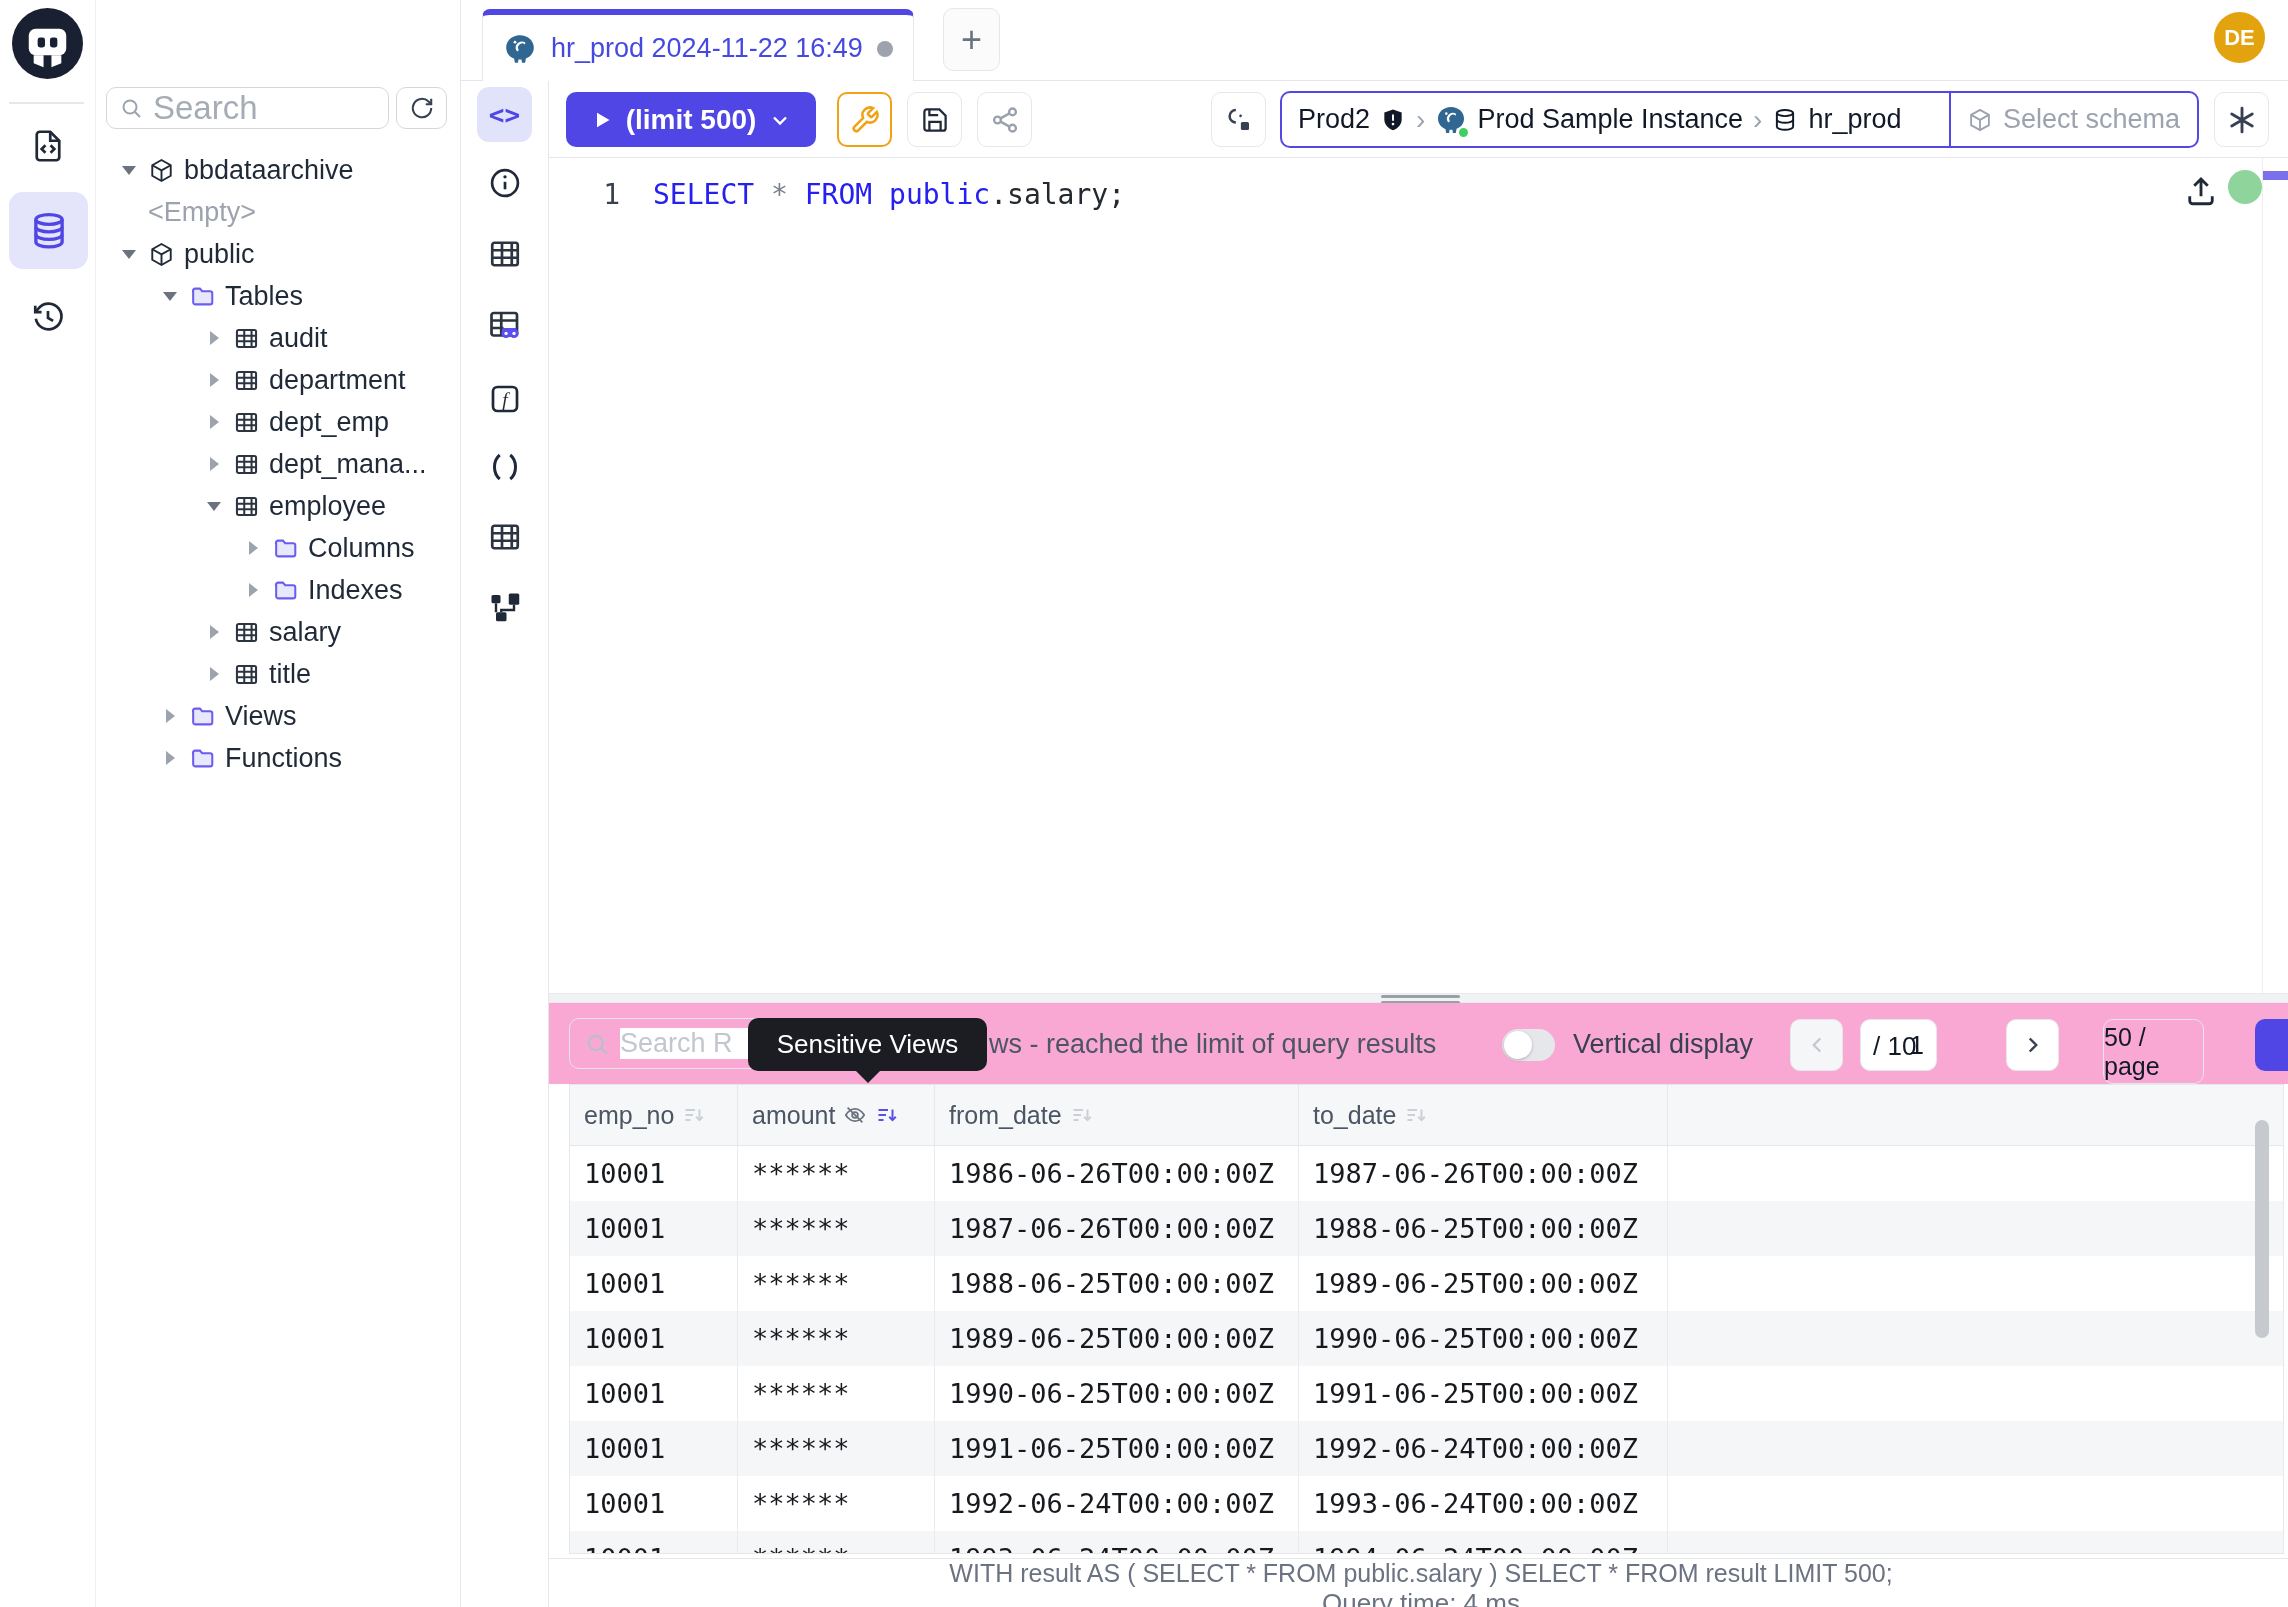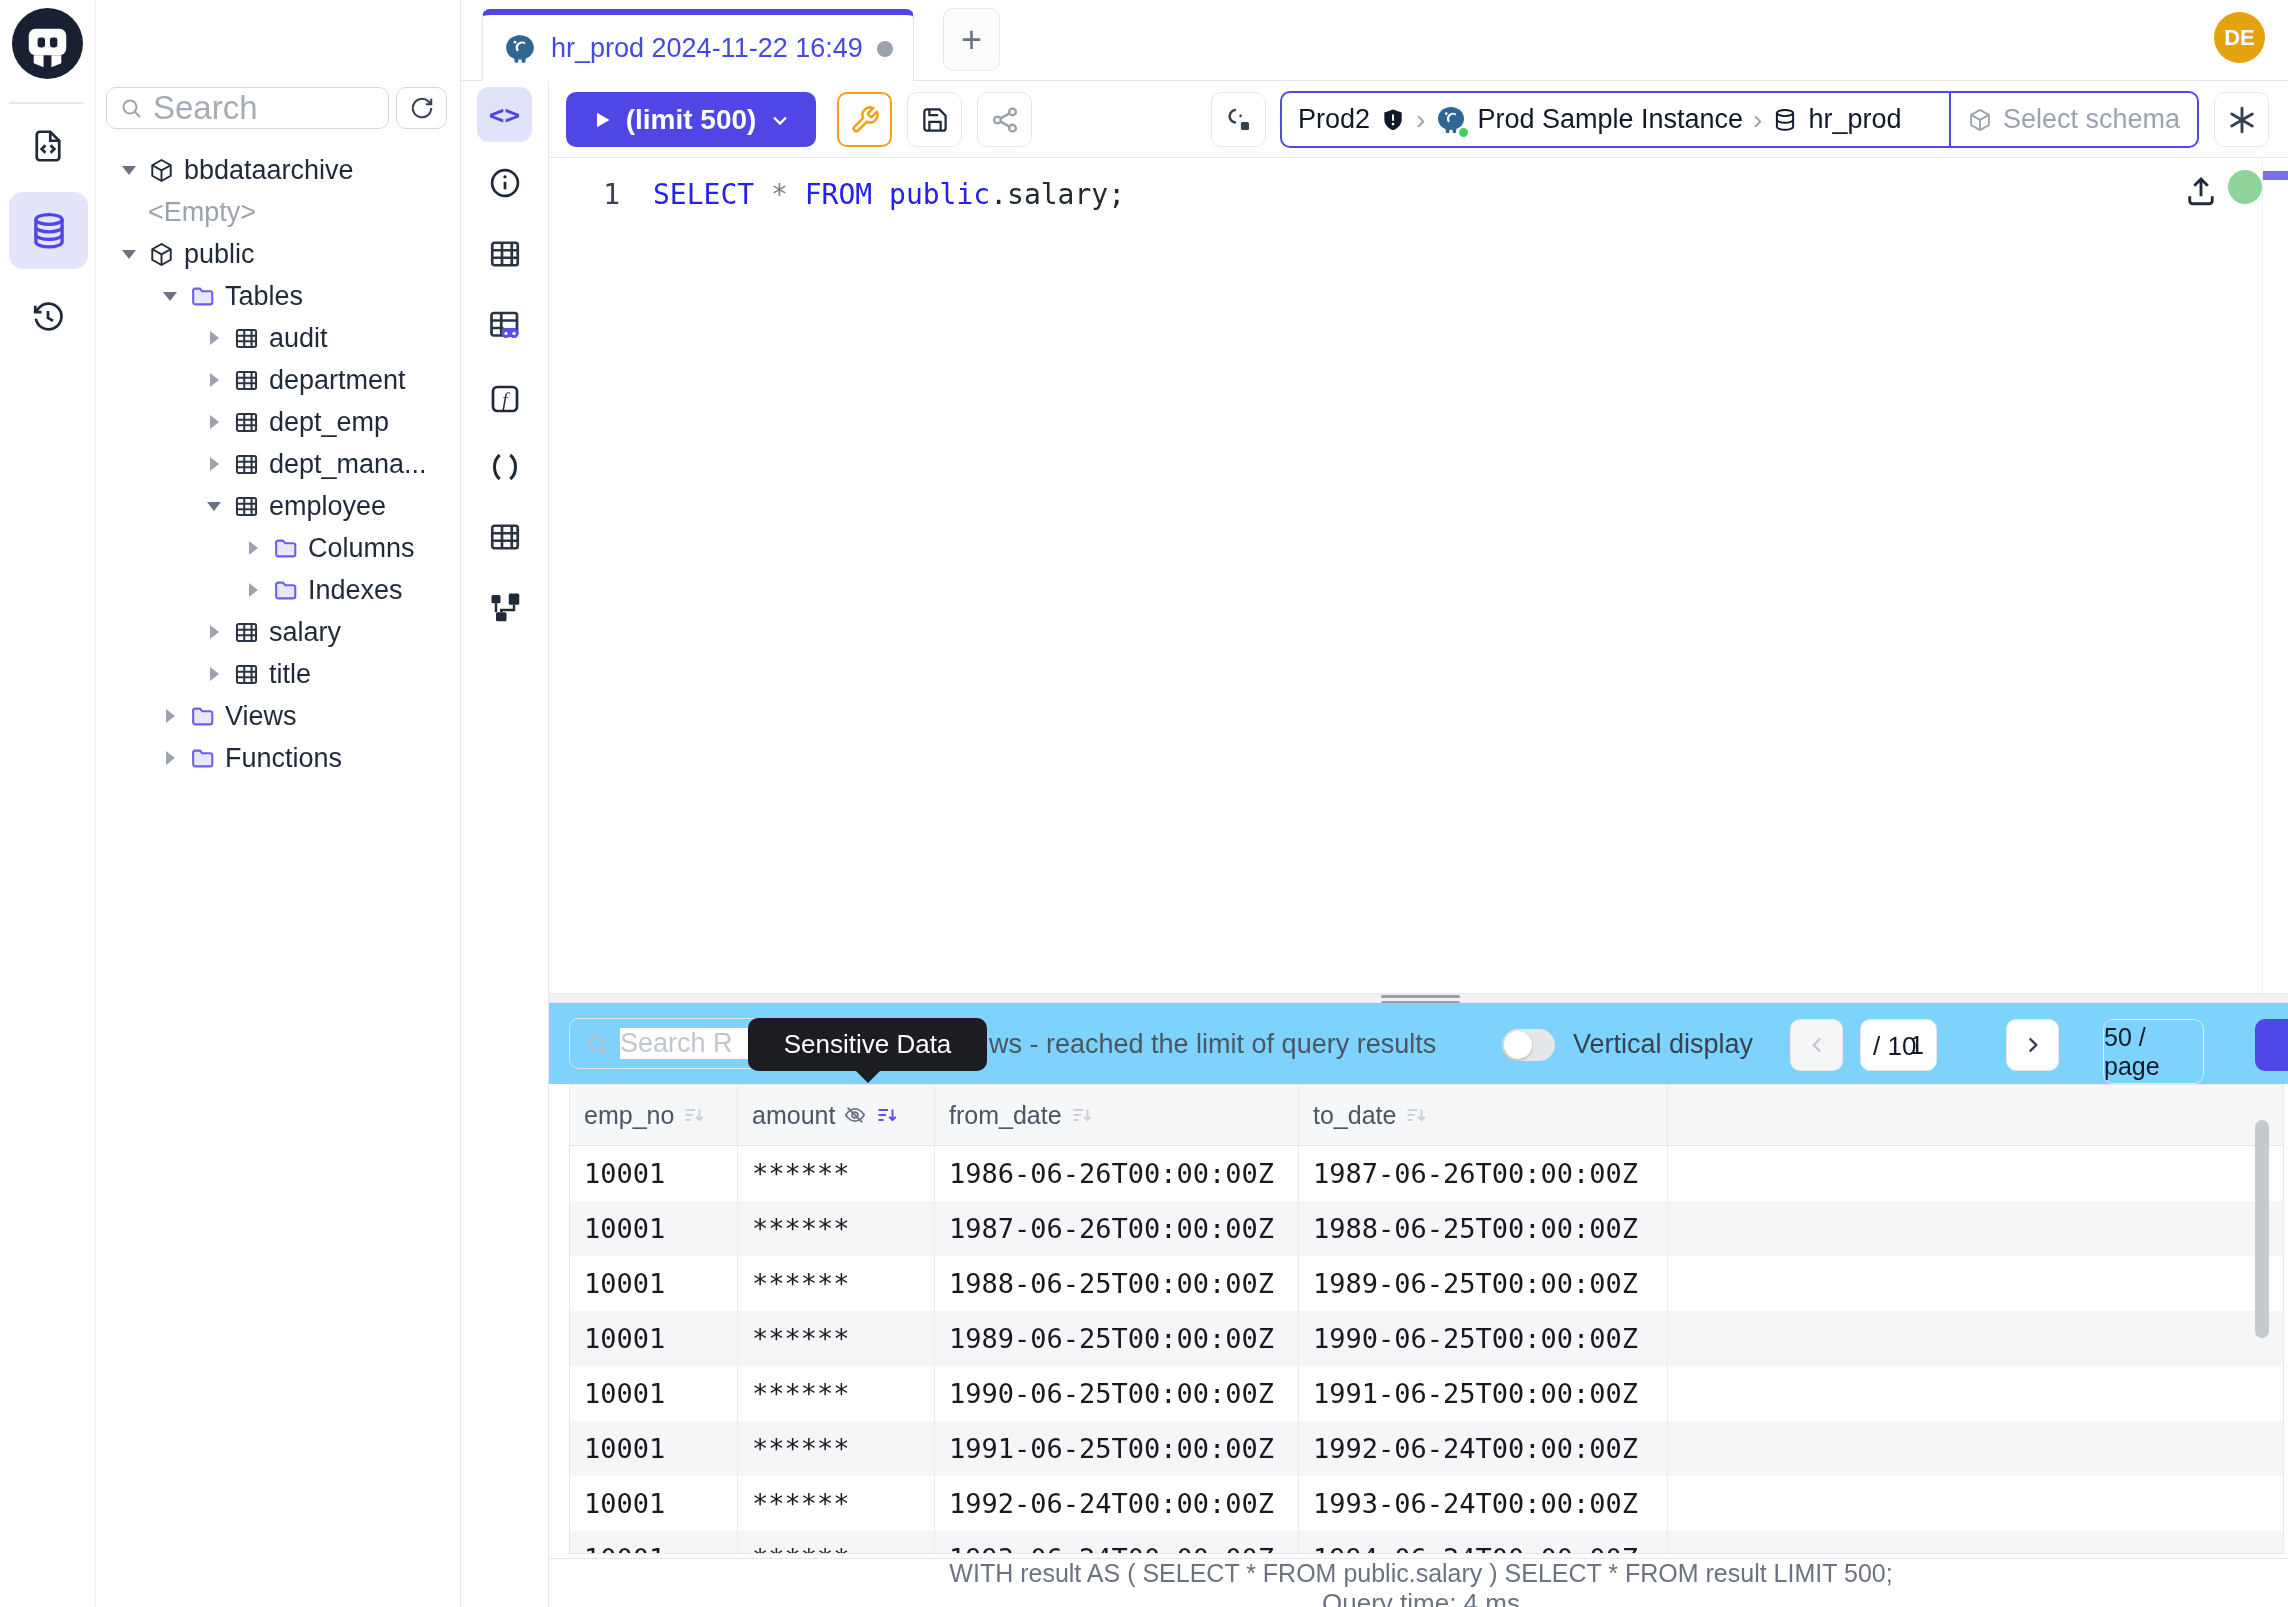--- a/index.html
+++ b/index.html
@@ -73,21 +73,21 @@
   .editor-dot { position:absolute; left:1679px; top:12px; width:34px; height:34px; border-radius:50%; background:#8fd49a; }
   .ruler { position:absolute; right:0; top:0; bottom:0; width:27px; border-left:1px solid #eceef0; }
   .ruler-mark { position:absolute; left:0; top:13px; width:100%; height:9px; background:#7a70eb; }
 
   
   .hdivider { position:absolute; left:0; top:912px; right:0; height:10px; background:#f1f2f4; border-top:1px solid #e7e9ec; border-bottom:1px solid #e7e9ec; cursor:row-resize; }
   .grips { position:absolute; left:832px; top:1px; display:flex; flex-direction:column; gap:3px; }
   .grips i { width:79px; height:3px; background:#9aa0a8; border-radius:2px; }
 
   
-  .rtoolbar { position:absolute; left:0; top:922px; right:0; height:81px; background:#7dd3fc; }
+  .rtoolbar { position:absolute; left:0; top:922px; right:0; height:81px; background:#f9a8d4; }
   .rsearch { position:absolute; left:20px; top:15px; width:396px; height:51px; border:1px solid #e3e5e9; border-radius:10px; display:flex; align-items:center; gap:10px; padding:0 14px; }
   .rsearch input { border:none; outline:none; font-size:27px; color:#374151; width:297px; font-family:"Liberation Sans",sans-serif; }
   .rsearch input::placeholder { color:#c2c7cf; }
   .tooltip { position:absolute; left:199px; top:15px; width:239px; height:53px; background:#1b1d22; color:#fff; border-radius:10px; display:flex; align-items:center; justify-content:center; font-size:26px; font-weight:500; z-index:6; }
   .tooltip::after { content:""; position:absolute; left:107px; bottom:-12px; border-left:13px solid transparent; border-right:13px solid transparent; border-top:13px solid #1b1d22; }
   .limit-note { position:absolute; left:440px; top:26px; font-size:27px; color:#4b5563; white-space:nowrap; }
   .toggle { position:absolute; left:953px; top:26px; width:53px; height:32px; background:#e6e7ea; border-radius:16px; cursor:pointer; }
   .toggle .knob { position:absolute; left:2px; top:2px; width:28px; height:28px; background:#fff; border-radius:50%; box-shadow:0 1px 3px rgba(0,0,0,.25); }
   .toggle-label { position:absolute; left:1024px; top:26px; font-size:27px; color:#374151; }
   .pg-btn { position:absolute; top:16px; width:53px; height:52px; border:1px solid #e5e7eb; border-radius:10px; background:#fff; display:flex; align-items:center; justify-content:center; cursor:pointer; }
@@ -499,21 +499,21 @@
 
       <div class="rtoolbar">
         <div class="rsearch">
           <svg width="26" height="26" viewBox="0 0 24 24" fill="none" stroke="#b9bfc8" stroke-width="2">
               <circle cx="11" cy="11" r="6.5"></circle>
               <path d="M15.8 15.8L21 21"></path>
             </svg>
           <input type="text" placeholder="Search R" style="">
         </div>
         <div class="tooltip">
-          <span>Sensitive Data</span>
+          <span>Sensitive Views</span>
         </div>
         <div class="limit-note">ws  -  reached the limit of query results</div>
         <div class="toggle">
             <div class="knob"></div>
           </div>
         <div class="toggle-label">Vertical display</div>
         <div class="pg-btn disabled" style="left:1241px">
           <svg width="26" height="26" viewBox="0 0 24 24" fill="none" stroke="#c3c8cf" stroke-width="2.2">
               <path d="M15 6l-6 6 6 6"></path>
             </svg>

